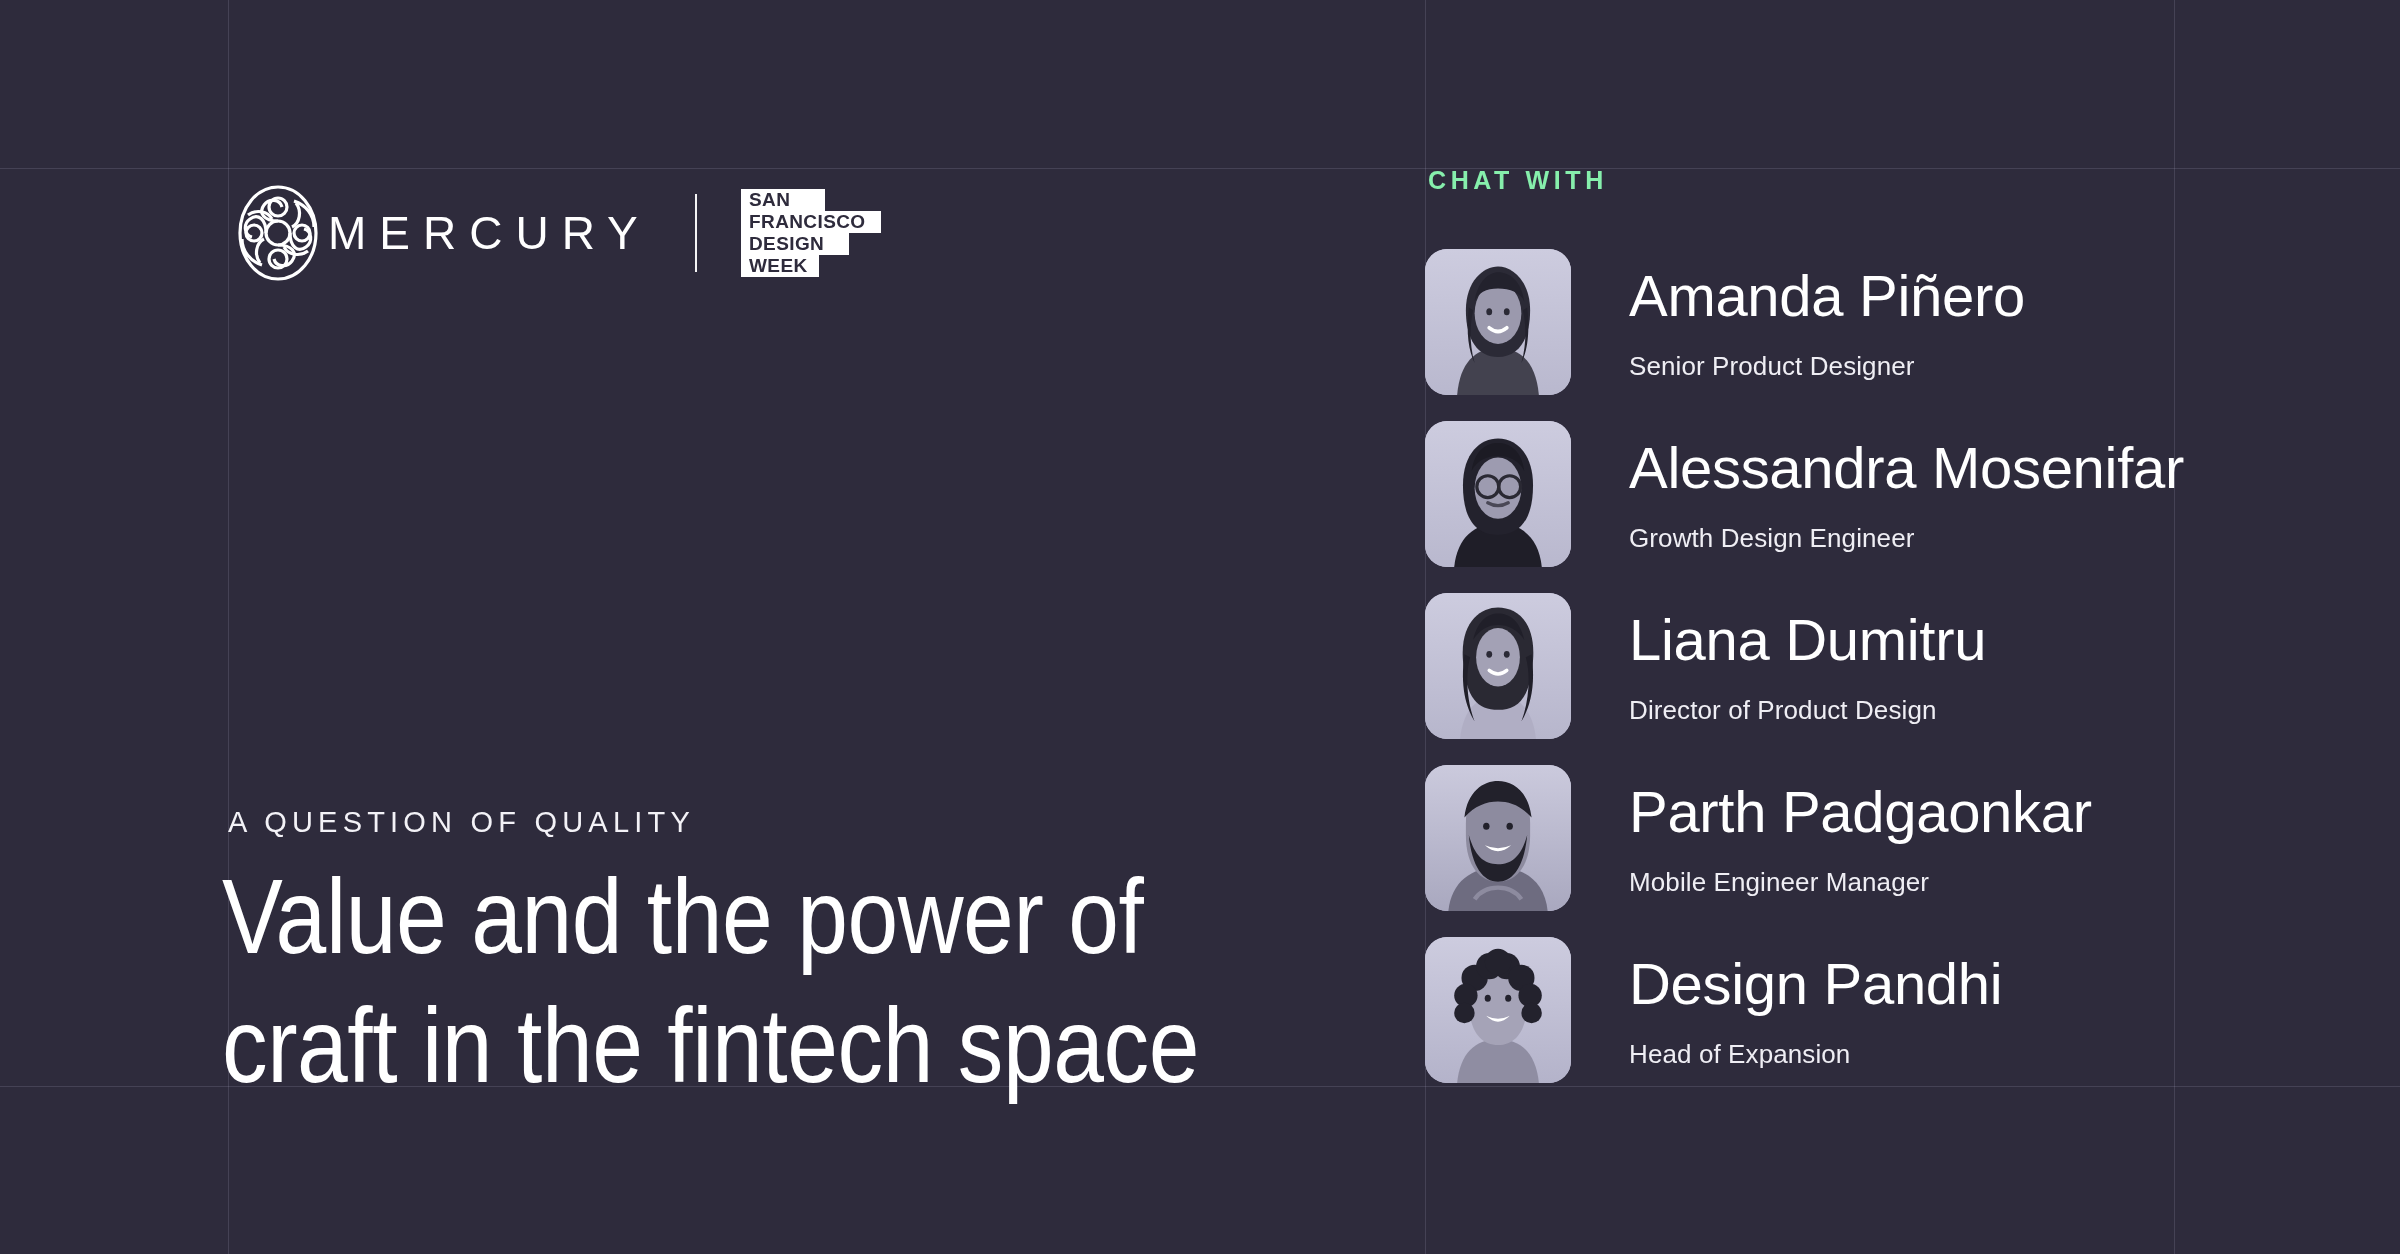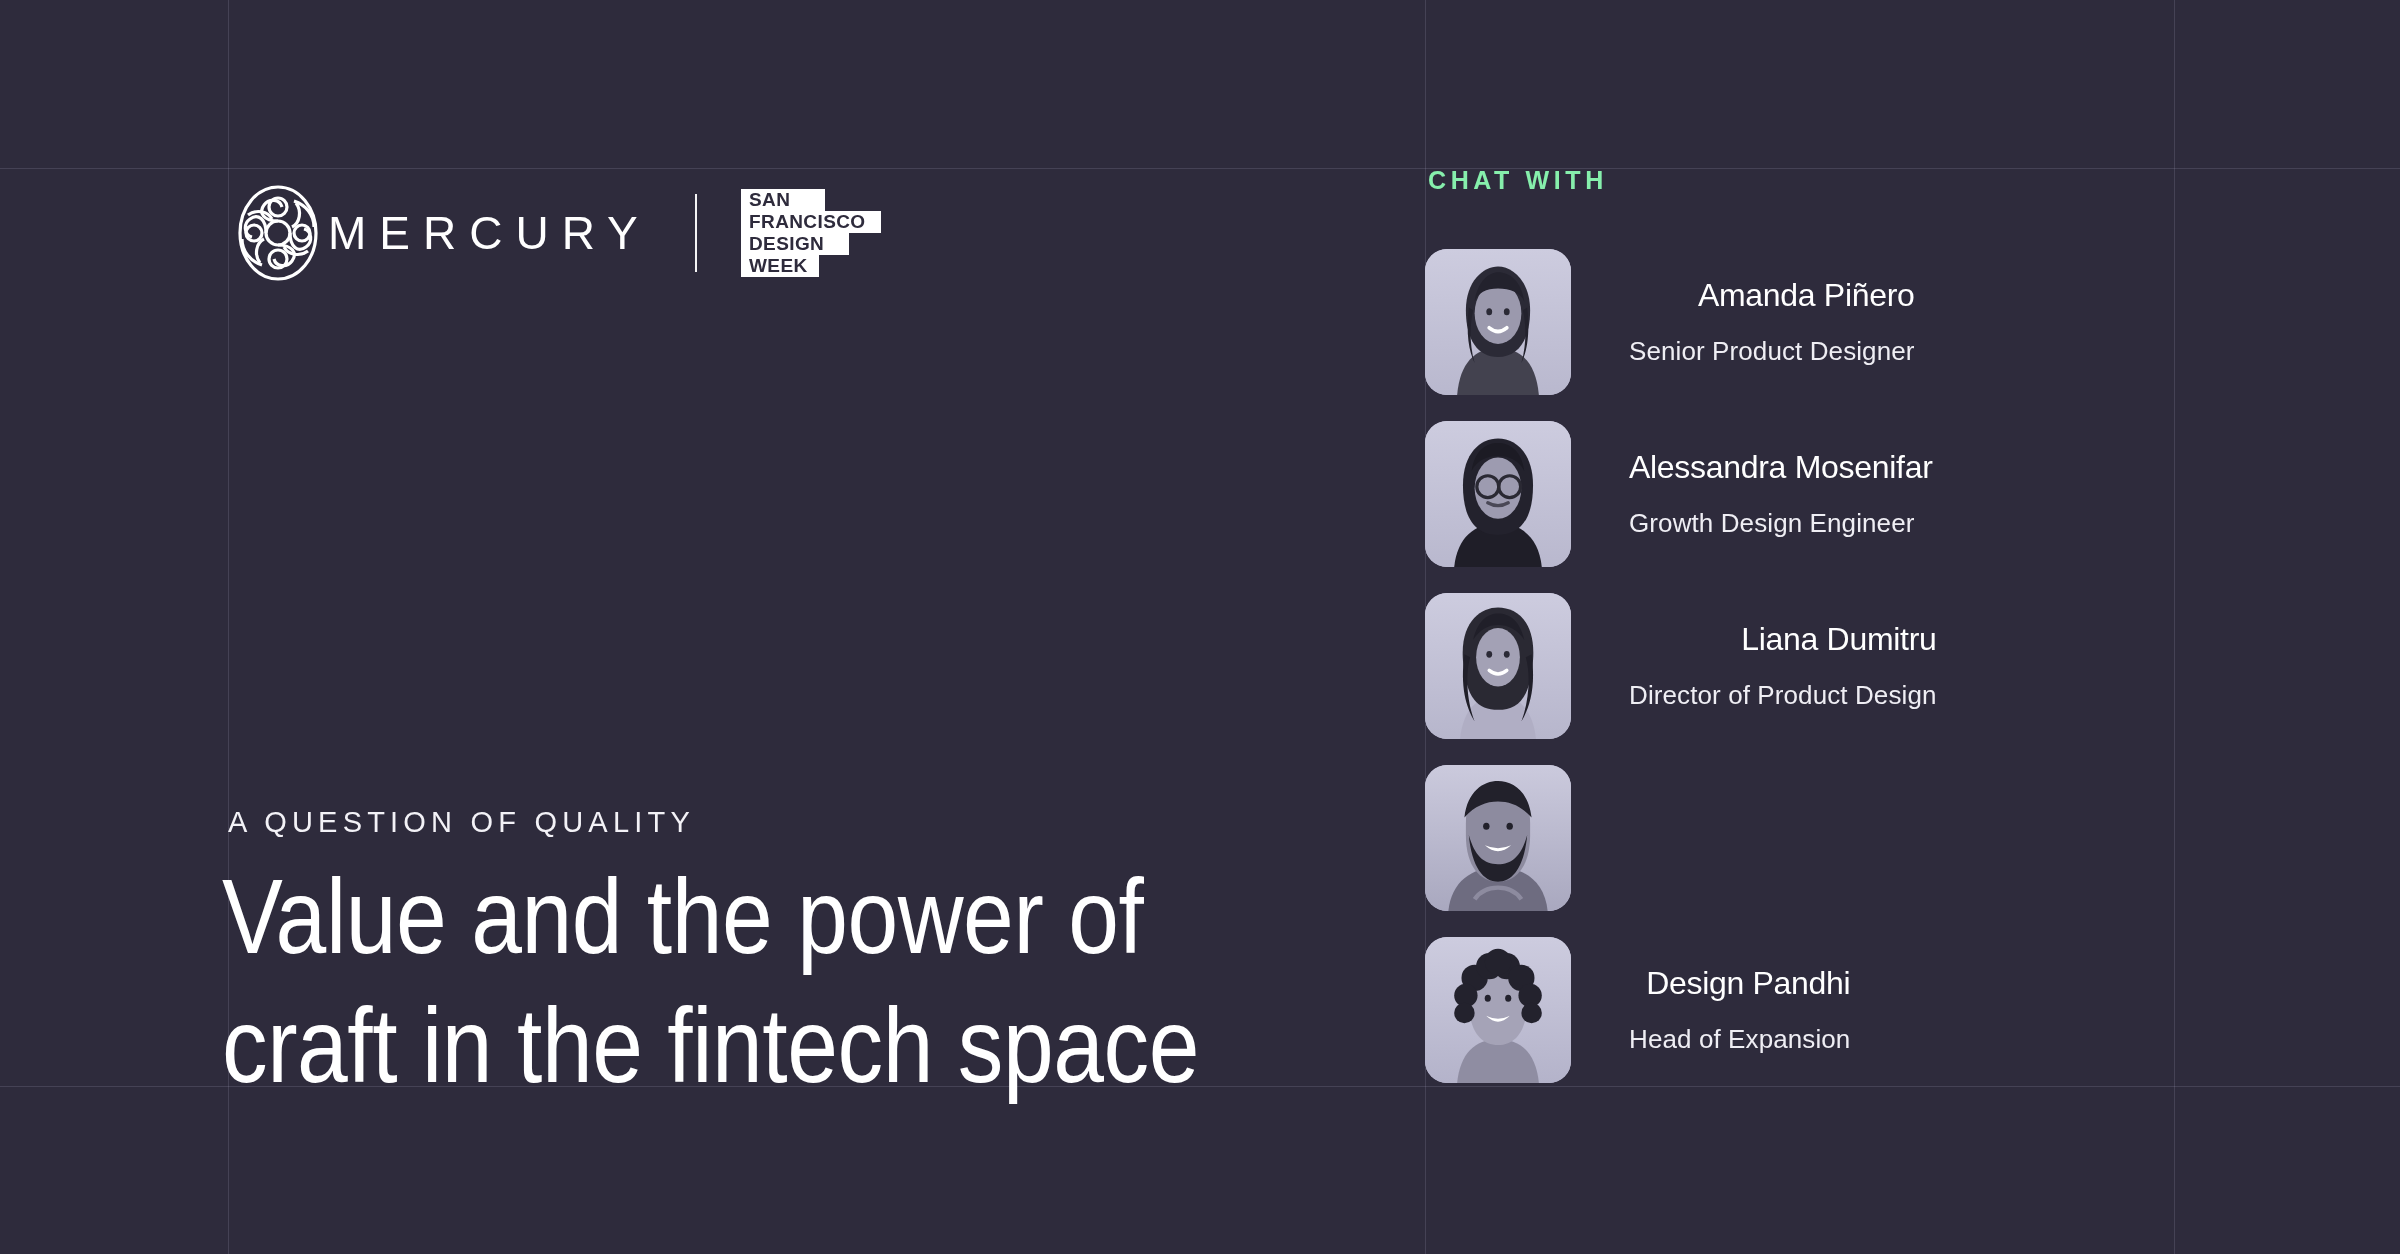--- a/index.html
+++ b/index.html
@@ -57,21 +57,21 @@
   .speakers { position:absolute; left:1425px; top:236px; width:975px; }
   .speaker { display:flex; align-items:center; height:172px; }
   .av {
     width:146px; height:146px; flex:0 0 146px;
     border-radius:22px; overflow:hidden;
     background:#c8c7de; position:relative;
   }
   .av svg { display:block; width:100%; height:100%; }
   .sp-text { margin-left:58px; min-width:0; }
   .sp-name {
-    font-size:32px; font-weight:400; line-height:1.12;
+    font-size:58px; font-weight:400; line-height:1.12;
     letter-spacing:-0.3px; color:#ffffff; white-space:nowrap;text-align:right;
   }
   .sp-role {
     margin-top:23px;
     font-size:26px; font-weight:400; line-height:1.1;
     letter-spacing:0.1px; color:#efeef4; white-space:nowrap;
   }
 </style>
 </head>
 <body>
@@ -233,20 +233,24 @@
         <path d="M16 100 C18 80 32 70 50 70 C68 70 82 80 84 100 Z" fill="#6e6c80"></path>
         <path d="M28 40 C28 20 38 12 50 12 C62 12 72 20 72 40 L72 48 C72 70 62 80 50 80 C38 80 28 70 28 48 Z" fill="#8d8b9f"></path>
         <path d="M27 36 C29 18 40 11 50 11 C60 11 71 18 73 36 C66 28 58 25 50 25 C42 25 34 28 27 36 Z" fill="#22212b"></path>
         <path d="M30 48 C32 70 40 80 50 80 C60 80 68 70 70 48 C66 62 60 68 50 68 C40 68 34 62 30 48 Z" fill="#22212b"></path>
         <ellipse cx="42" cy="42" rx="2.2" ry="2.4" fill="#22212b"></ellipse>
           <ellipse cx="58" cy="42" rx="2.2" ry="2.4" fill="#22212b"></ellipse>
         <path d="M41 55 Q50 63 59 55 Q50 59 41 55 Z" fill="#ffffff"></path>
         <path d="M34 92 C38 86 44 84 50 84 C56 84 62 86 66 92" fill="none" stroke="#8d8b9f" stroke-width="3"></path>
       </svg>
     </div>
+    <div class="sp-text">
+      <div class="sp-name">Parth Padgaonkar</div>
+      <div class="sp-role">Mobile Engineer Manager</div>
+    </div>
   </div>
 
   <div class="speaker">
     <div class="av">
       <svg viewBox="0 0 100 100">
           <defs>
             <linearGradient id="g5" x1="0" y1="0" x2="0" y2="1">
               <stop offset="0" stop-color="#cdccdf"></stop>
               <stop offset="1" stop-color="#b4b3ca"></stop>
             </linearGradient>

